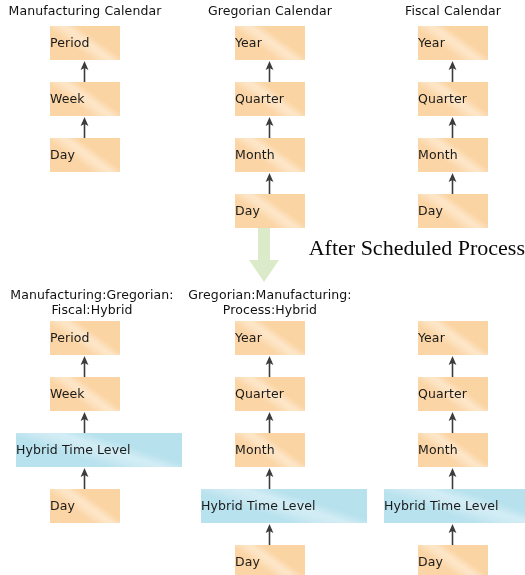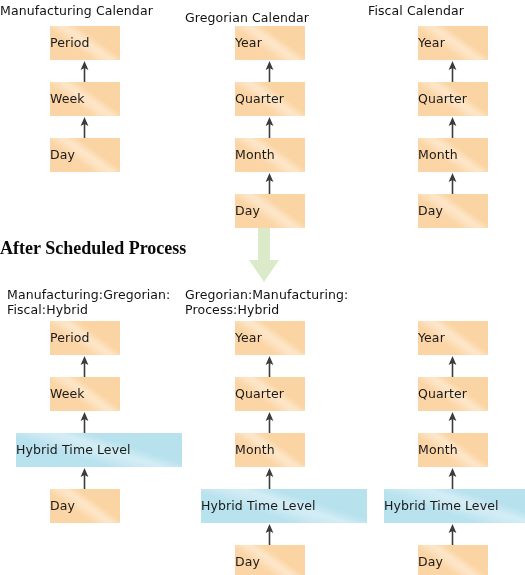--- a/index.html
+++ b/index.html
@@ -18,20 +18,21 @@
 
   .canvas {
     position: relative;
     width: 525px;
     height: 575px;
   }
 
   
   .col-title {
     position: absolute;
+    text-align: center;
     font-size: 12.5px;
     line-height: 15px;
     color: #111111;
     letter-spacing: 0.1px;
     white-space: pre-line;
   }
 
   
   .node {
     position: absolute;
@@ -70,24 +71,24 @@
   .arrow {
     position: absolute;
     width: 11px;
     height: 21px;
   }
   .arrow svg { display: block; }
 
   
   .section-heading {
     position: absolute;
-    text-align: left;
+    text-align: right;
     font-family: "Liberation Serif", "DejaVu Serif", serif;
-    font-weight: bold;
-    font-size: 18px;
+    font-weight: normal;
+    font-size: 22px;
     line-height: 20px;
     color: #0a0a0a;
     z-index: 3;
     white-space: nowrap;
   }
   .big-arrow {
     position: absolute;
     z-index: 1;
   }
 </style>
@@ -111,21 +112,21 @@
 
   <div class="arrow" style="left:79px; top:117px;">
     <svg width="11" height="21" viewBox="0 0 11 21">
       <line x1="5.5" y1="21" x2="5.5" y2="6" stroke="#3C3C3C" stroke-width="1.6"></line>
       <polygon points="5.5,0 9.4,9 5.5,7 1.6,9" fill="#3C3C3C"></polygon>
     </svg>
   </div>
 
   <div class="node orange" style="left:50px; top:138px;">Day</div>
 
-  <div class="col-title" style="left:185px; top:10px; width:170px;">Gregorian Calendar</div>
+  <div class="col-title" style="left:185px; top:3px; width:170px;">Gregorian Calendar</div>
 
   <div class="node orange" style="left:235px; top:26px;">Year</div>
 
   <div class="arrow" style="left:264px; top:61px;">
     <svg width="11" height="21" viewBox="0 0 11 21">
       <line x1="5.5" y1="21" x2="5.5" y2="6" stroke="#3C3C3C" stroke-width="1.6"></line>
       <polygon points="5.5,0 9.4,9 5.5,7 1.6,9" fill="#3C3C3C"></polygon>
     </svg>
   </div>
 

